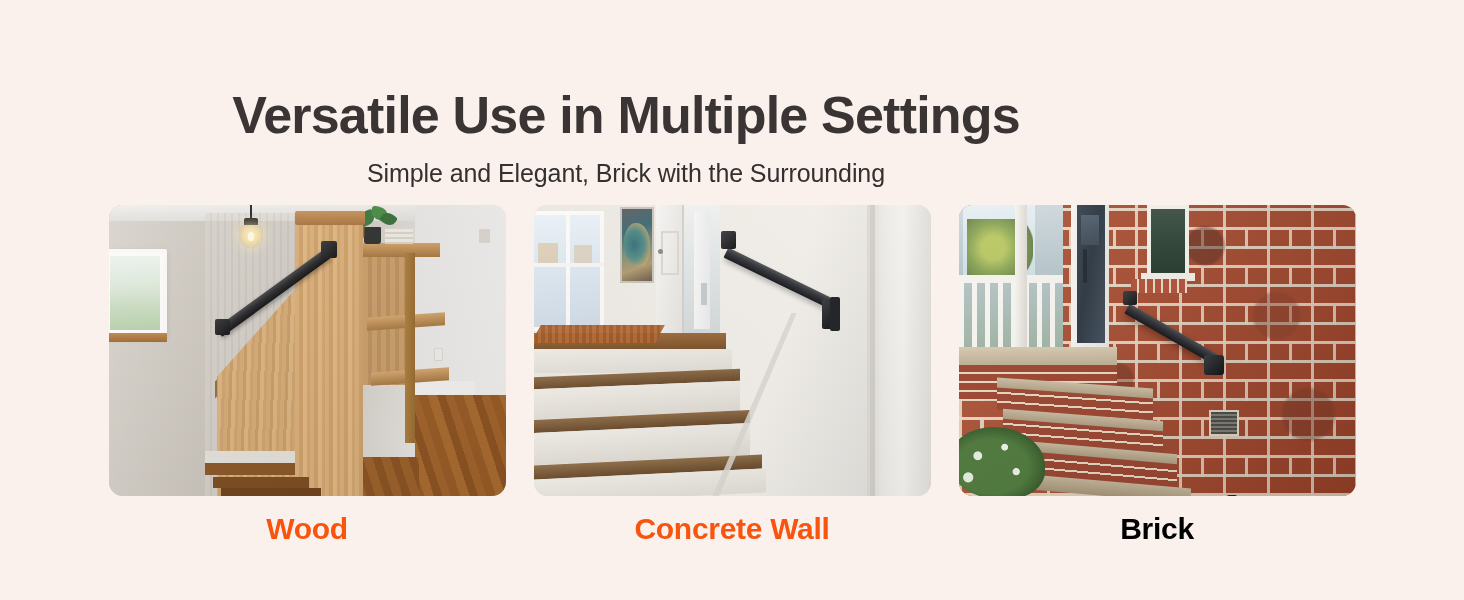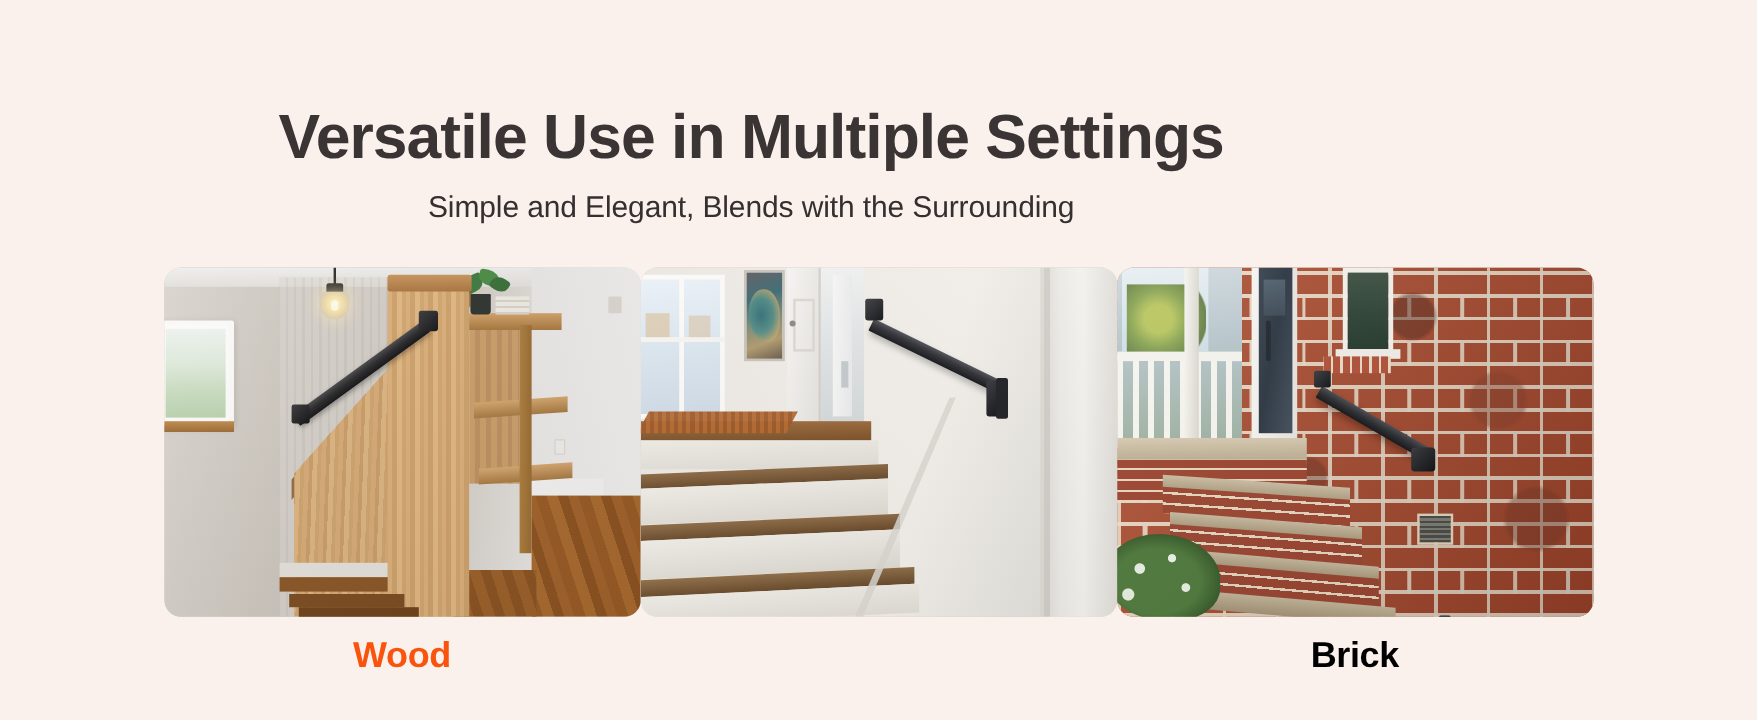--- a/index.html
+++ b/index.html
@@ -35,25 +35,26 @@
     font-size: 25px;
     font-weight: 400;
     color: #34302f;
     margin-top: 16px;
     letter-spacing: -0.1px;
   }
 
   
   .cards {
     position: absolute;
-    top: 223px;
+    top: 205px;
     left: 0;
     width: 1464px;
     display: flex;
     justify-content: center;
+    gap: 28px;
   }
 
   .card { width: 397px; display: flex; flex-direction: column; align-items: center; }
 
   .photo {
     width: 397px;
     height: 291px;
     border-radius: 14px;
     overflow: hidden;
     position: relative;
@@ -402,21 +403,21 @@
     pointer-events:none;
   }
 </style>
 </head>
 <body style="background: rgb(250, 240, 236);">
 
 <div class="page">
 
   <div class="heading-block">
     <div class="title" style="color: rgb(58, 53, 52);">Versatile Use in Multiple Settings</div>
-    <div class="subtitle" style="color: rgb(52, 48, 47);">Simple and Elegant, Blends with the Surrounding</div>
+    <div class="subtitle" style="color: rgb(52, 48, 47);">Simple and Elegant, Brick with the Surrounding</div>
   </div>
 
   <div class="cards">
 
     <div class="card">
       <div class="photo">
         <div class="p1-wall"></div>
         <div class="p1-ceiling"></div>
         <div class="p1-batten"></div>
         <div class="p1-win-frame">
@@ -486,20 +487,21 @@
         <div class="p2-t2"></div>
         <div class="p2-t2-r"></div>
         <div class="p2-t3"></div>
         <div class="p2-t3-r"></div>
         <div class="p2-stringer"></div>
         <div class="p2-rail-bar"></div>
         <div class="p2-rail-br1"></div>
         <div class="p2-rail-br2"></div>
         <div class="p2-rail-plate"></div>
       </div>
+      <div class="caption" style="color: rgb(249, 84, 14);">Concrete Wall</div>
     </div>
 
     <div class="card">
       <div class="photo">
         <div class="p3-brick"></div>
         <div class="p3-brick-offset"></div>
         <div class="p3-brick-tone"></div>
         <div class="p3-porch-bg"></div>
         <div class="p3-sky"></div>
         <div class="p3-foliage"></div>

